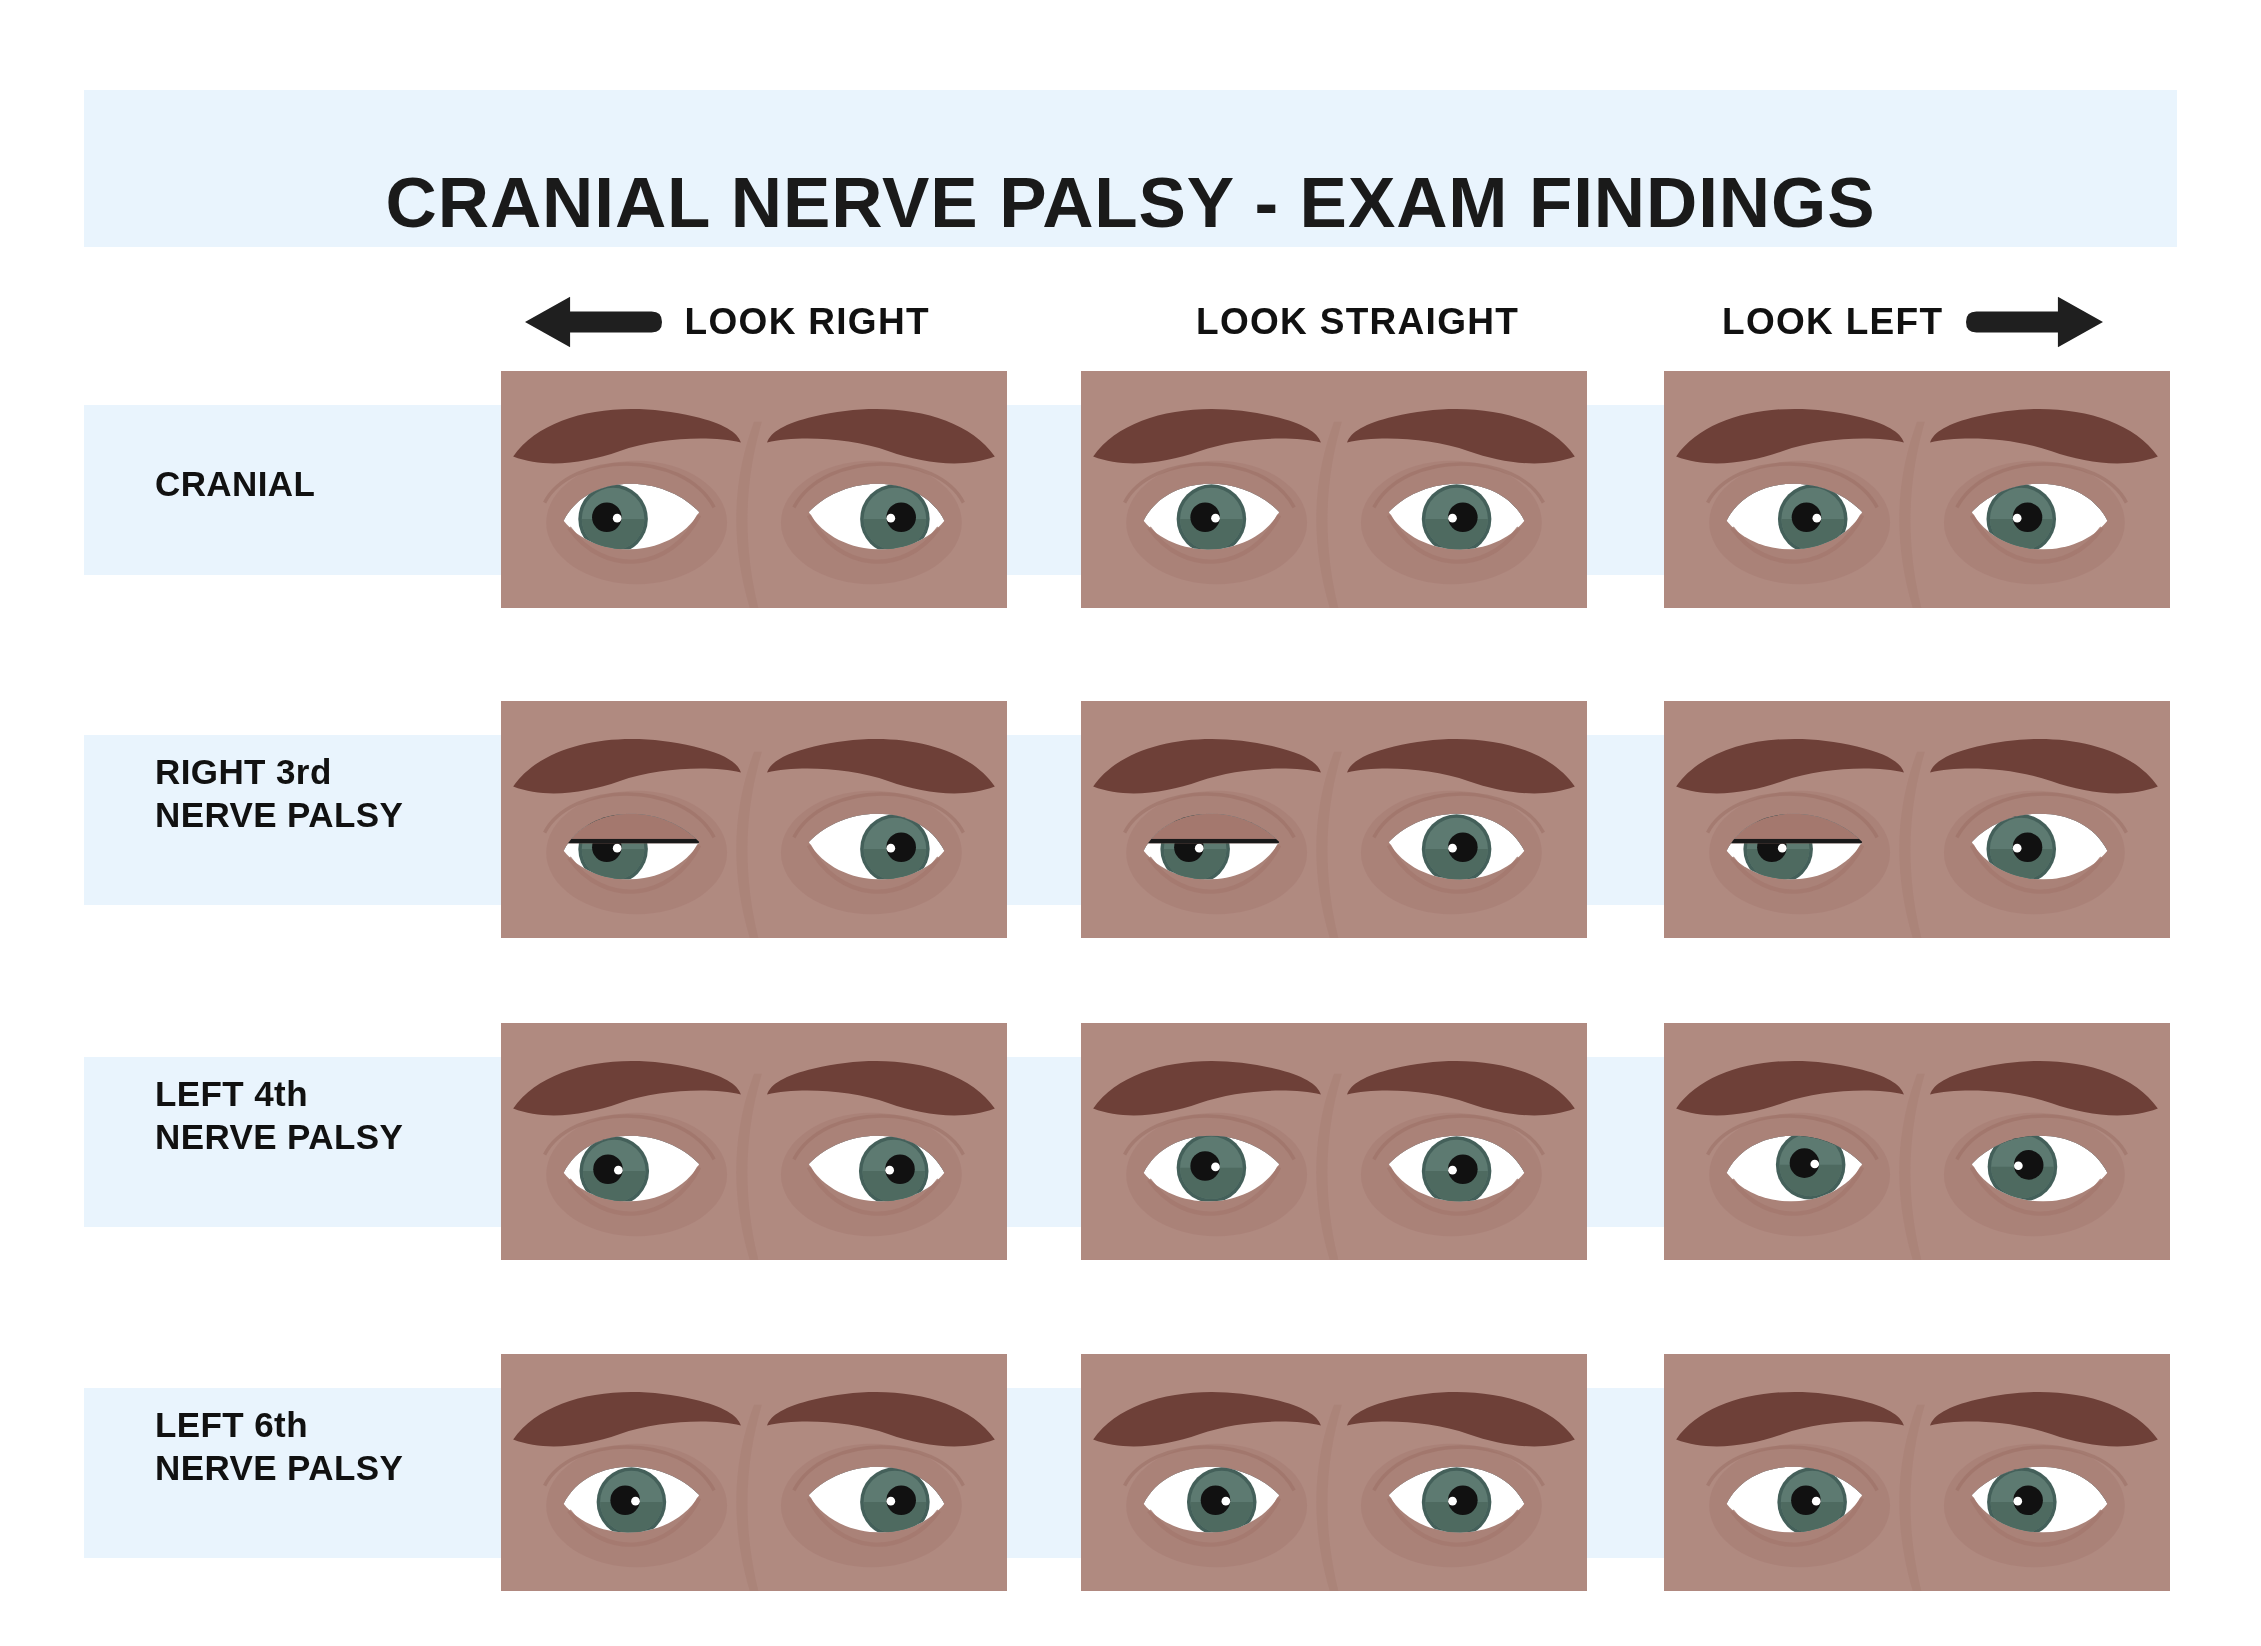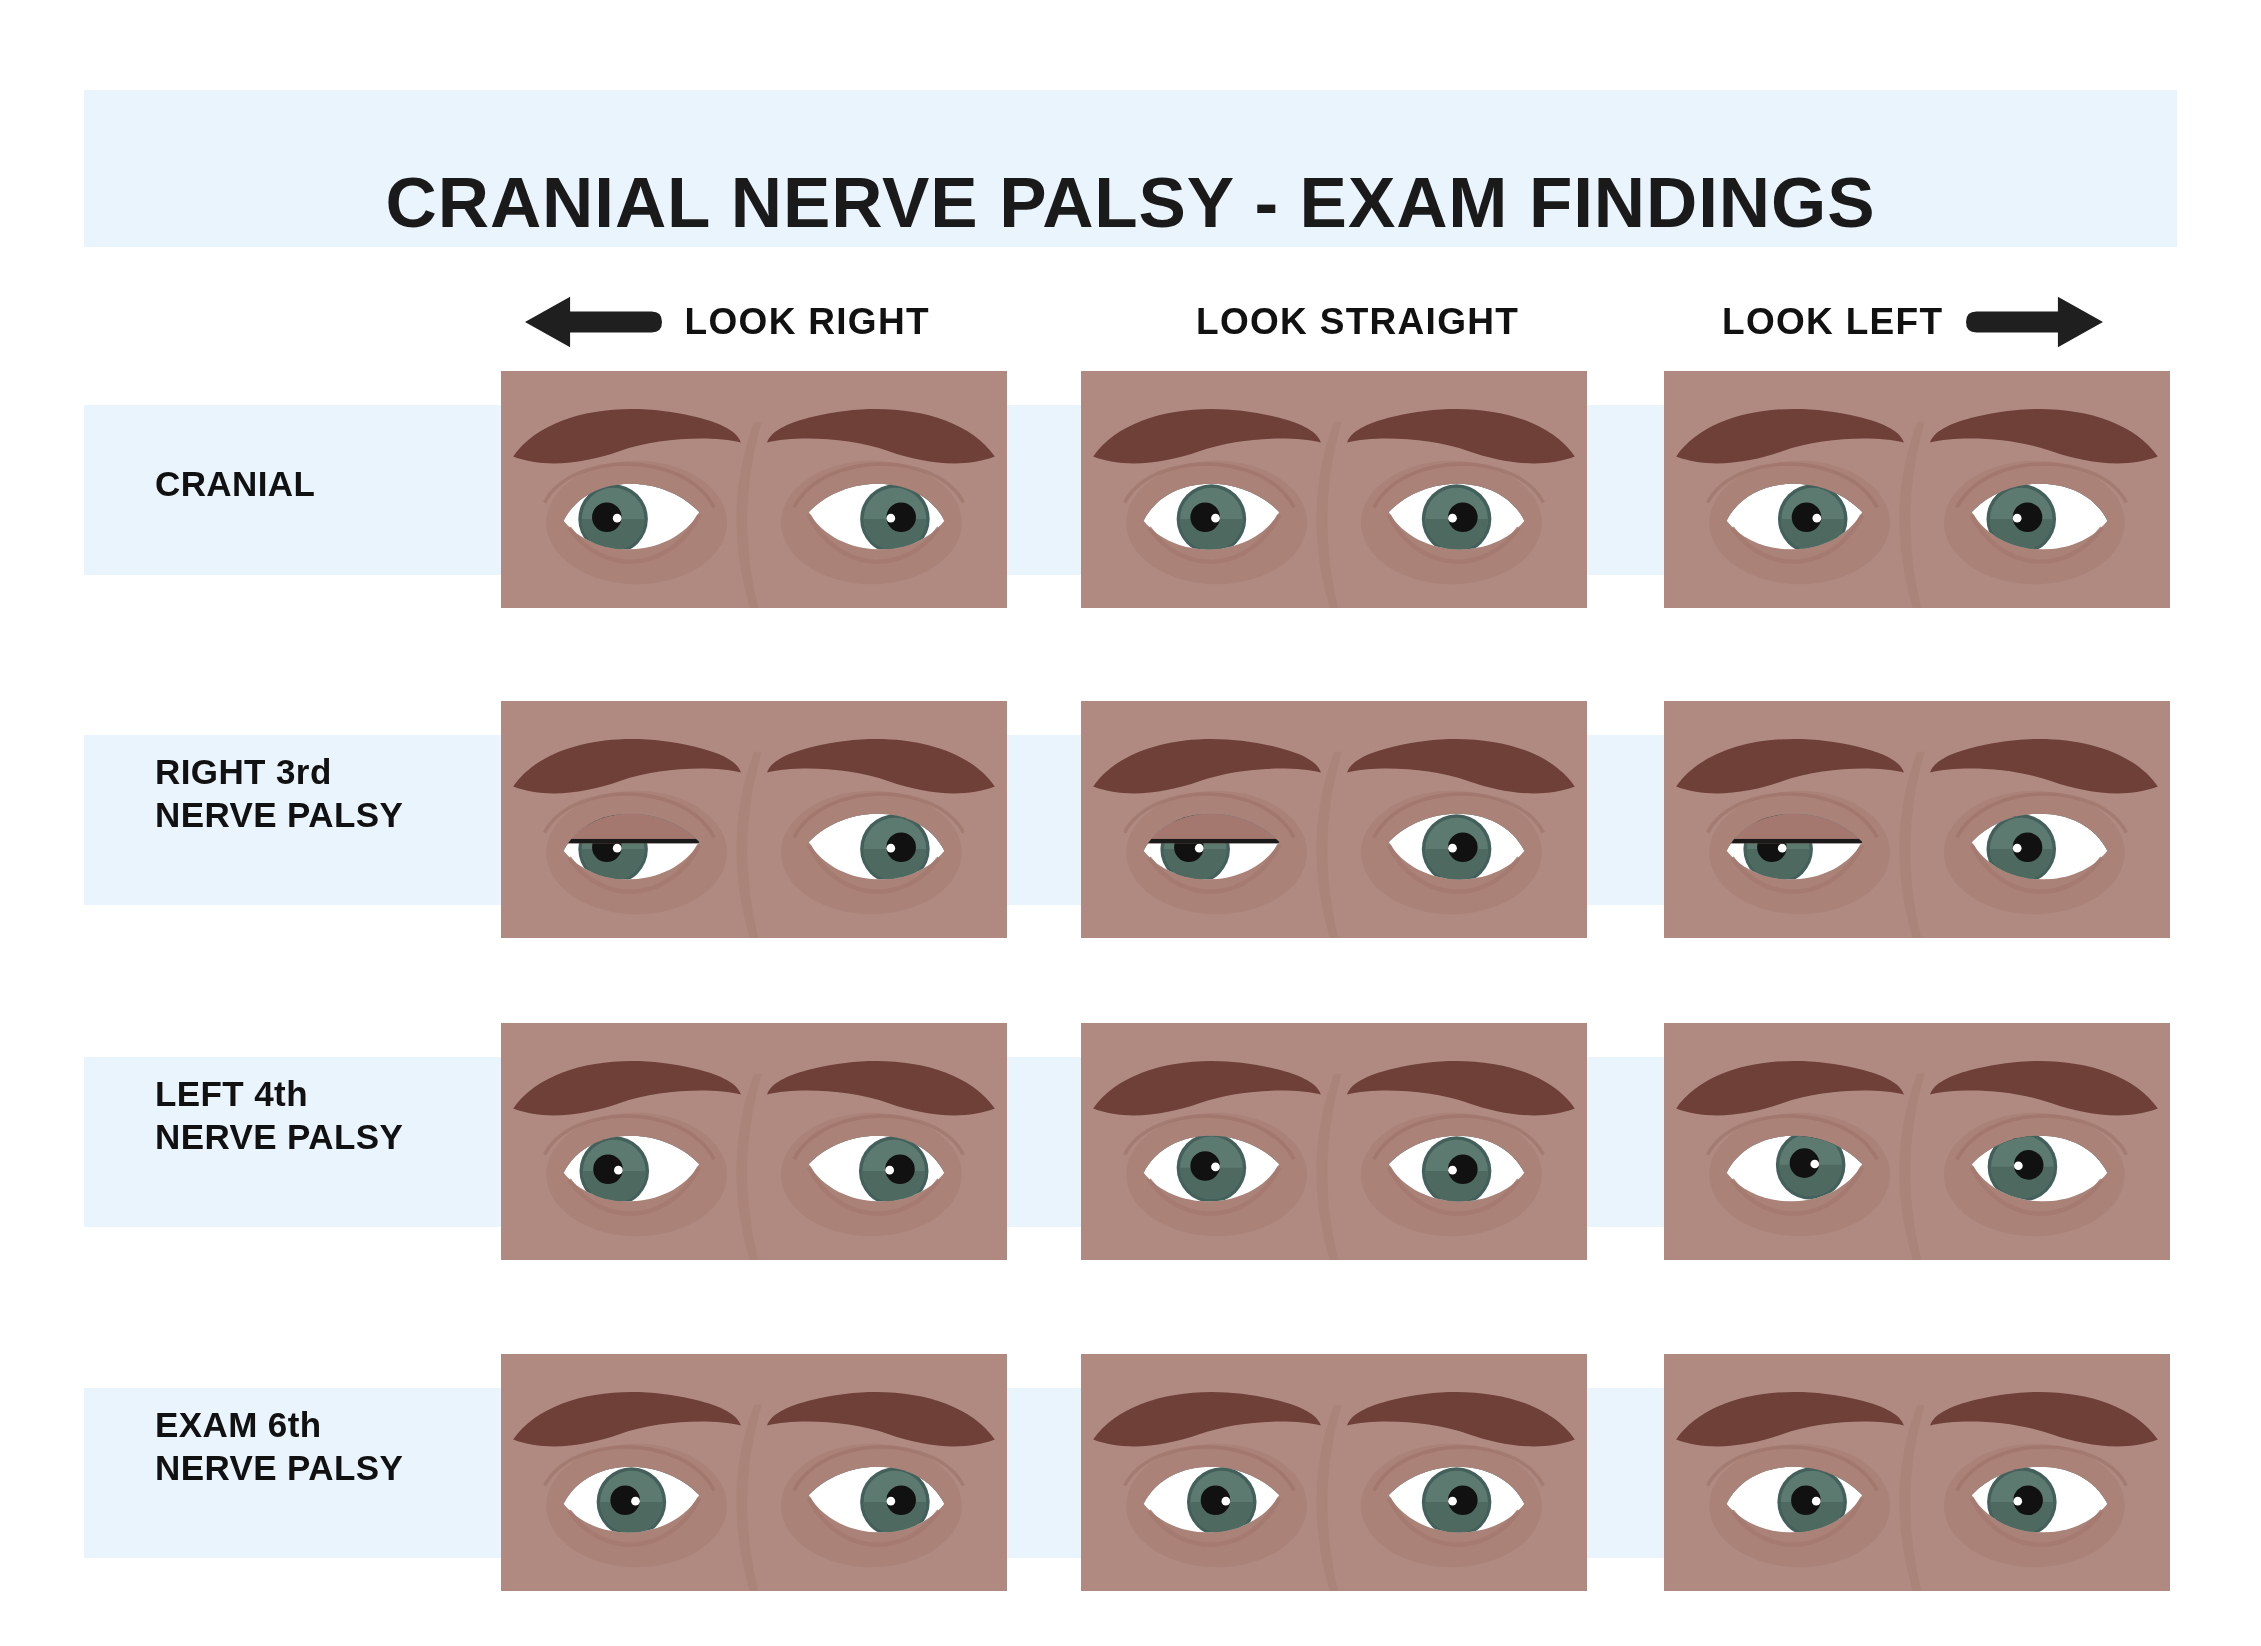--- a/index.html
+++ b/index.html
@@ -1003,21 +1003,21 @@
     <path d="M -71.76 9.9
              C -31.200000000000003 67.5, 45.239999999999995 60.300000000000004, 78 -4.5" fill="none" stroke="#a4786e" stroke-width="5" opacity="0.8"></path>
 
     <path d="M -99.84 -18.9
              C -70.2 -77.4, 58.5 -81, 95.16 -13.5" fill="none" stroke="#9a6f65" stroke-width="4" opacity="0.55"></path>
   </g>
   </svg>
              </div>
     <div class="row-band" style="top:1388px;height:170px;"></div>
     <div class="row-label" style="top:1404px;">
-      <div>EXAM 6th</div>
+      <div>LEFT 6th</div>
       <div>NERVE PALSY</div>
     </div>
     <div class="panel" style="left:501px;top:1354px;">
 
   <svg width="506" height="237" viewBox="0 0 582 272">
     <rect x="0" y="0" width="582" height="272" fill="#b08a80"></rect>
 
     <path d="M 291 58 C 268 120, 262 190, 286 272 L 296 272 C 276 190, 282 120, 300 58 Z" fill="#a4786e" opacity="0.35"></path>
 
   <g transform="translate(146,72) scale(1,1)">

